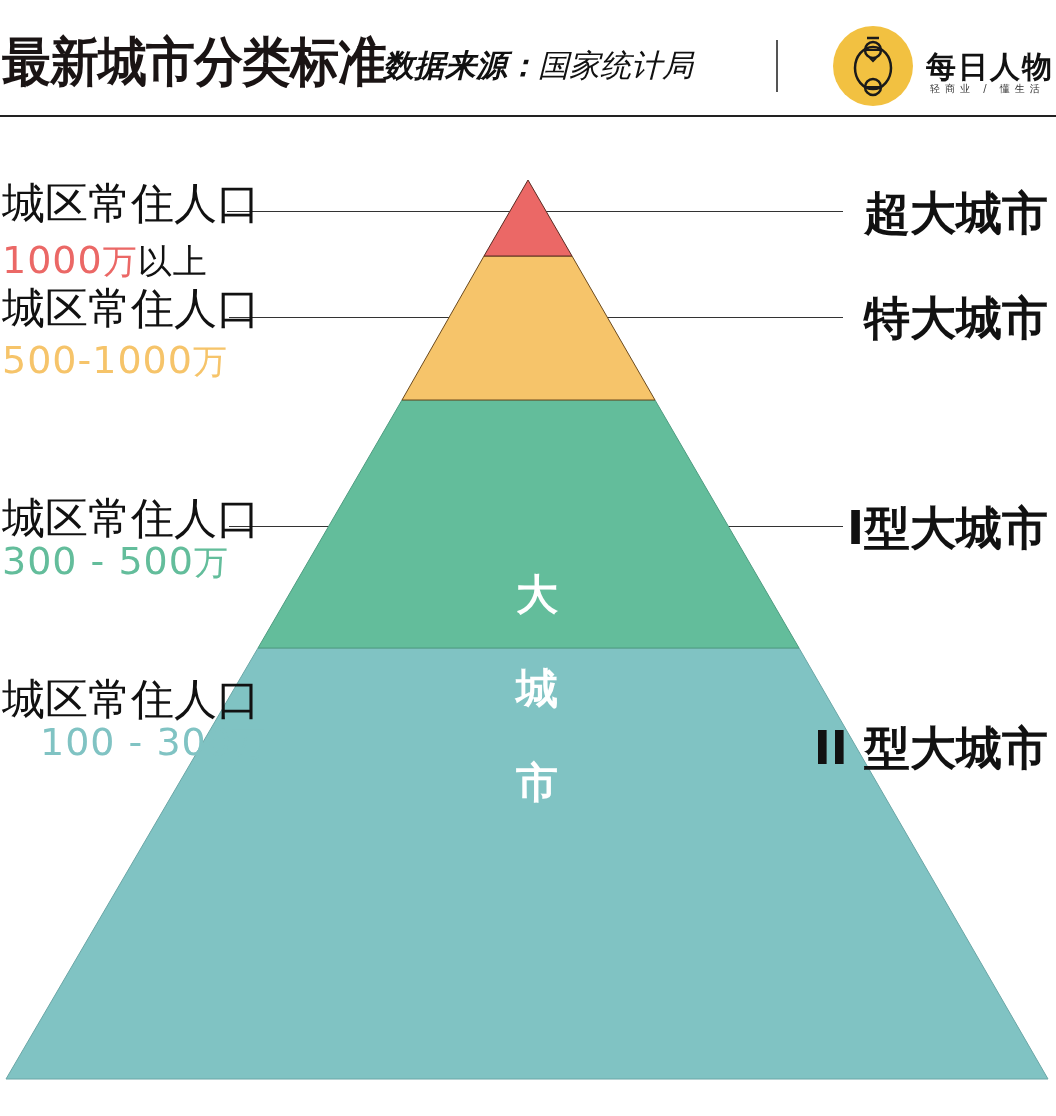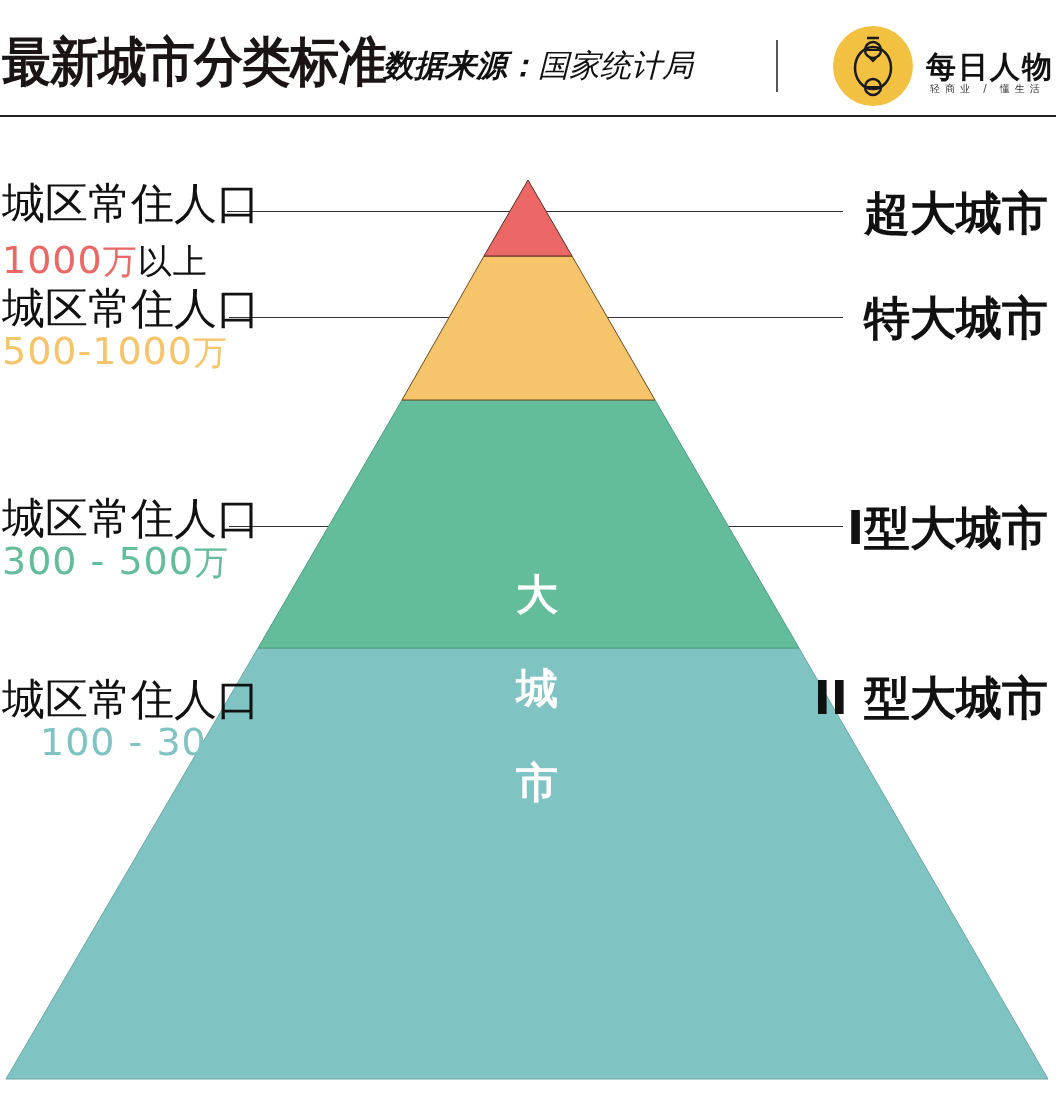--- a/index.html
+++ b/index.html
@@ -64,21 +64,21 @@
 
 <div class="abs" style="left:2px; top:182px;">
   <div class="lbl-top">城区常住人口</div>
   <div class="lbl-val" style="color:#eb6866; margin-top:16px;">
     <span>1000</span><span class="unit">万</span><span class="suffix">以上</span>
   </div>
 </div>
 
 <div class="abs" style="left:2px; top:287px;">
   <div class="lbl-top">城区常住人口</div>
-  <div class="lbl-val" style="color:#f6c46a; margin-top:2px;">
+  <div class="lbl-val" style="color:#f6c46a; margin-top:11px;">
     <span>500-1000</span><span class="unit">万</span>
   </div>
 </div>
 
 <div class="abs" style="left:2px; top:497px;">
   <div class="lbl-top">城区常住人口</div>
   <div class="lbl-val" style="color:#63bd9b; margin-top:2px;">
     <span>300 - 500</span><span class="unit">万</span>
   </div>
 </div>
@@ -86,13 +86,13 @@
 <div class="abs" style="left:2px; top:678px;">
   <div class="lbl-top">城区常住人口</div>
   <div class="lbl-val" style="color:#80c3c3; margin-top:2px;margin-left:38px;">
     <span>100 - 300</span><span class="unit">万</span>
   </div>
 </div>
 
 <div class="abs rlabel" style="right:8px; top:190px;">超大城市</div>
 <div class="abs rlabel" style="right:8px; top:295px;">特大城市</div>
 <div class="abs rlabel" style="right:8px; top:505px;">I型大城市</div>
-<div class="abs rlabel" style="right:8px; top:675px;">II 型大城市</div>
+<div class="abs rlabel" style="right:8px; top:725px;">II 型大城市</div>
 
 </body></html>

